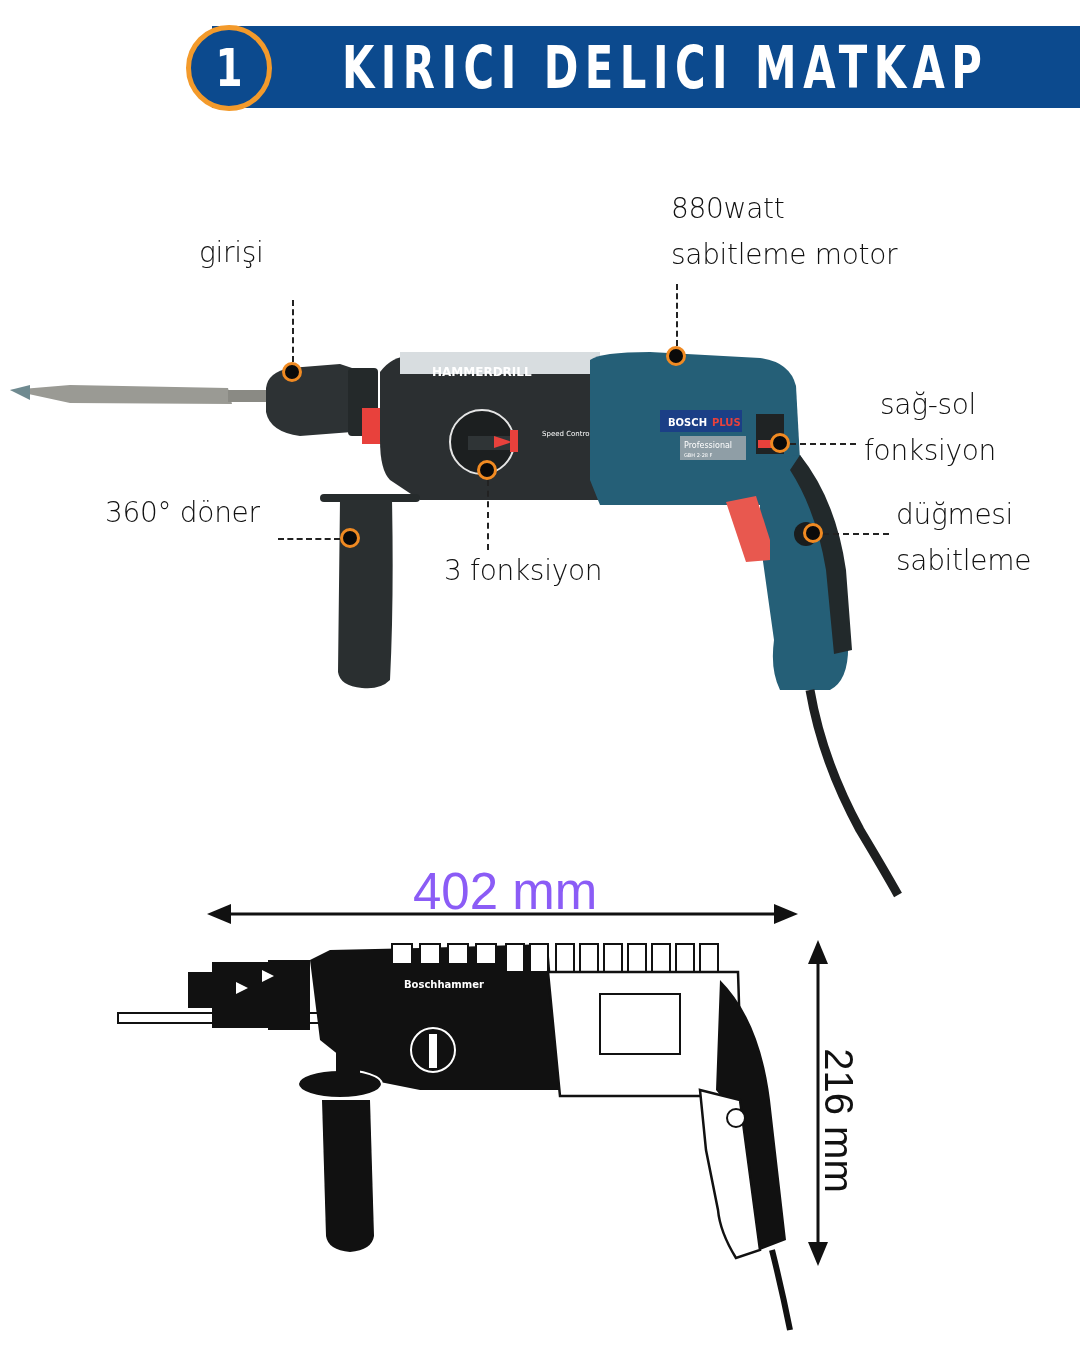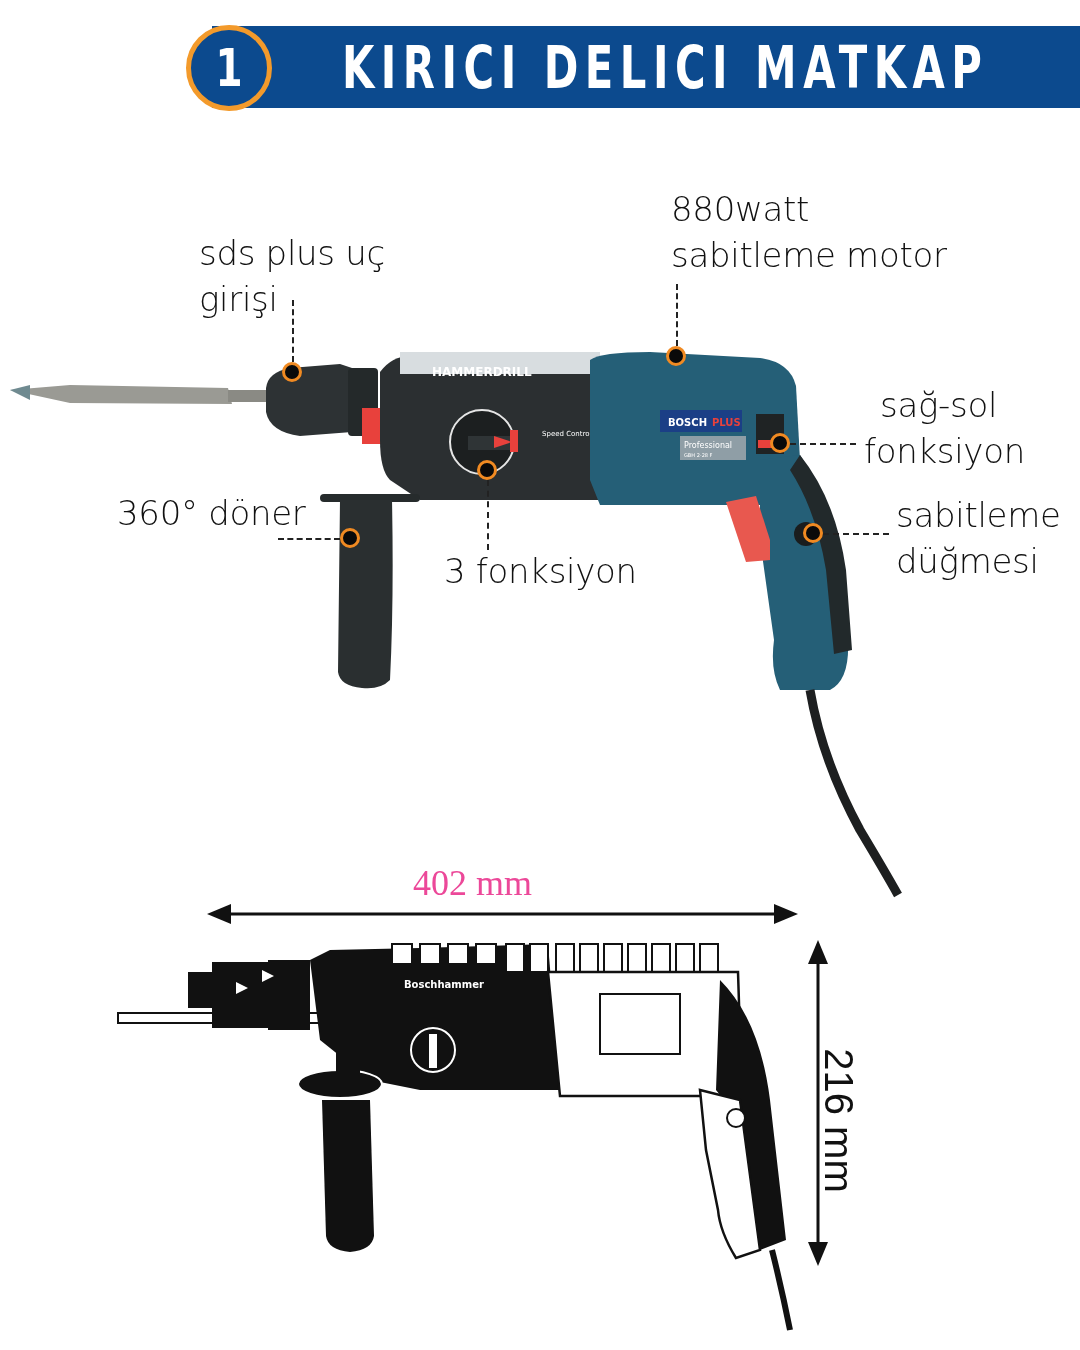--- a/index.html
+++ b/index.html
@@ -13,29 +13,29 @@
       font-size: 58px; letter-spacing: 9px; transform: scaleX(0.72); transform-origin: left center;
       white-space: nowrap;
     }
     .badge {
       position: absolute; left: 186px; top: 25px; width: 86px; height: 86px; border-radius: 50%;
       background: #0c4a8e; border: 5px solid #f39a2b;
       display: flex; align-items: center; justify-content: center;
     }
     .badge span { color: #fff; font-weight: bold; font-size: 52px; font-family: "DejaVu Sans", sans-serif; transform: scaleX(0.75); }
 
-    .label { position: absolute; font-family: "DejaVu Sans", sans-serif; font-size: 34px; line-height: 46px; color: #111; font-weight: 300; letter-spacing: -0.3px; }
+    .label { position: absolute; font-family: "DejaVu Sans", sans-serif; font-size: 28px; line-height: 46px; color: #111; font-weight: 300; letter-spacing: -0.3px; }
     .dash-v { position: absolute; width: 0; border-left: 2.5px dashed #222; }
     .dash-h { position: absolute; height: 0; border-top: 2.5px dashed #222; }
     .dot { position: absolute; width: 20px; height: 20px; border-radius: 50%; background: #0a0a0a; border: 3px solid #f08a22; }
 
     .photo { position: absolute; left: 0; top: 330px; width: 920px; height: 580px; }
     .line-drawing { position: absolute; left: 110px; top: 930px; width: 690px; height: 410px; }
 
-    .dim-h-label { position: absolute; left: 413px; top: 862px; font-family: Liberation Serif, serif; font-size: 36px; color: #ec4899; }
+    .dim-h-label { position: absolute; left: 413px; top: 862px; font-family: Liberation Sans, sans-serif; font-size: 51px; color: #8b5cf6; }
     .dim-v-label { position: absolute; left: 818px; top: 1098px; font-family: "Liberation Sans", sans-serif; font-size: 40px; color: #111; transform: rotate(90deg); transform-origin: center; white-space: nowrap; width: 160px; margin-left: -60px; text-align: center; }
   </style>
 </head>
 <body>
 
 <div class="banner"></div>
 <div class="badge">
   <span>1</span>
 </div>
 <div class="banner-title">KIRICI DELICI MATKAP</div>
@@ -84,48 +84,47 @@
 
   <g>
     <rect x="320" y="494" width="100" height="8" rx="4" fill="#262b2c"></rect>
     <path d="M340,500 L392,500 Q394,600 390,680 Q380,690 362,688 Q340,686 338,672 Z" fill="#2a2f30"></path>
   </g>
 
   <path d="M810,690 Q822,760 860,830 Q884,870 898,895" stroke="#1d1f20" stroke-width="9" fill="none"></path>
 </svg>
 
 <div class="label" style="left:199px; top:230px;">
-  <div>sds plus uç</div>
   <div>girişi</div>
 </div>
 <div class="dash-v" style="left:292px; top:300px; height:62px;"></div>
 <div class="dot" style="left:282px; top:362px;"></div>
 
 <div class="label" style="left:671px; top:186px;">
   <div>880watt</div>
   <div>sabitleme motor</div>
 </div>
 <div class="dash-v" style="left:676px; top:284px; height:62px;"></div>
 <div class="dot" style="left:666px; top:346px;"></div>
 
 <div class="label" style="left:864px; top:382px;">
   <div style="padding-left:16px;">sağ-sol</div>
   <div>fonksiyon</div>
 </div>
 <div class="dot" style="left:770px; top:433px;"></div>
 <div class="dash-h" style="left:790px; top:443px; width:66px;"></div>
 
 <div class="label" style="left:896px; top:492px;">
+  <div>düğmesi</div>
   <div>sabitleme</div>
-  <div>düğmesi</div>
 </div>
 <div class="dot" style="left:803px; top:523px;"></div>
 <div class="dash-h" style="left:823px; top:533px; width:66px;"></div>
 
-<div class="label" style="left:105px; top:490px;margin-left:12px;">
+<div class="label" style="left:105px; top:490px;">
   <div>360° döner</div>
 </div>
 <div class="dash-h" style="left:278px; top:538px; width:62px;"></div>
 <div class="dot" style="left:340px; top:528px;"></div>
 
 <div class="label" style="left:444px; top:548px;text-align:center;">
   <div>3 fonksiyon</div>
 </div>
 <div class="dot" style="left:477px; top:460px;"></div>
 <div class="dash-v" style="left:487px; top:480px; height:70px;"></div>

